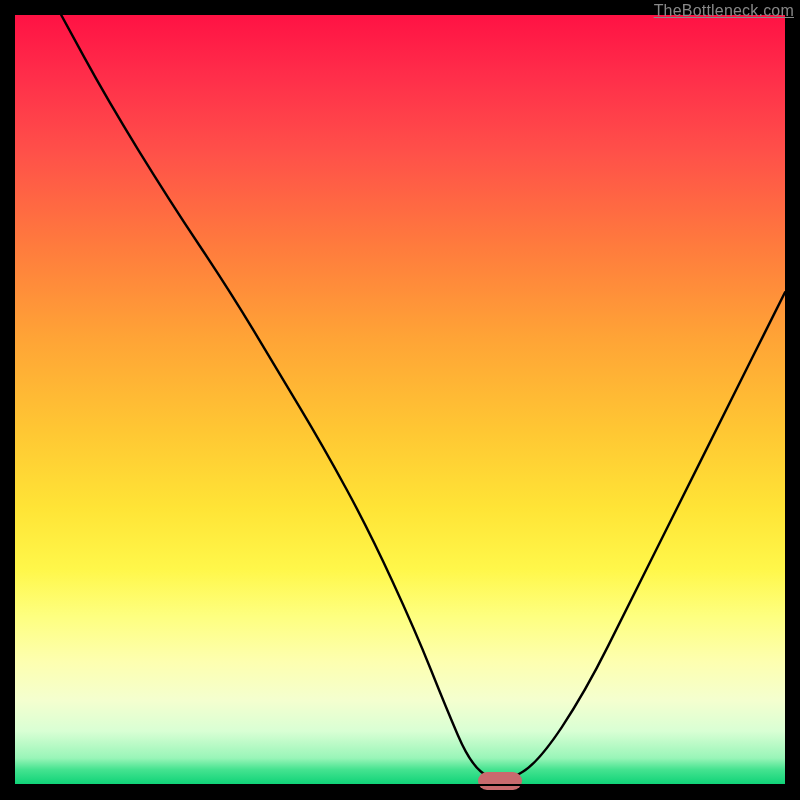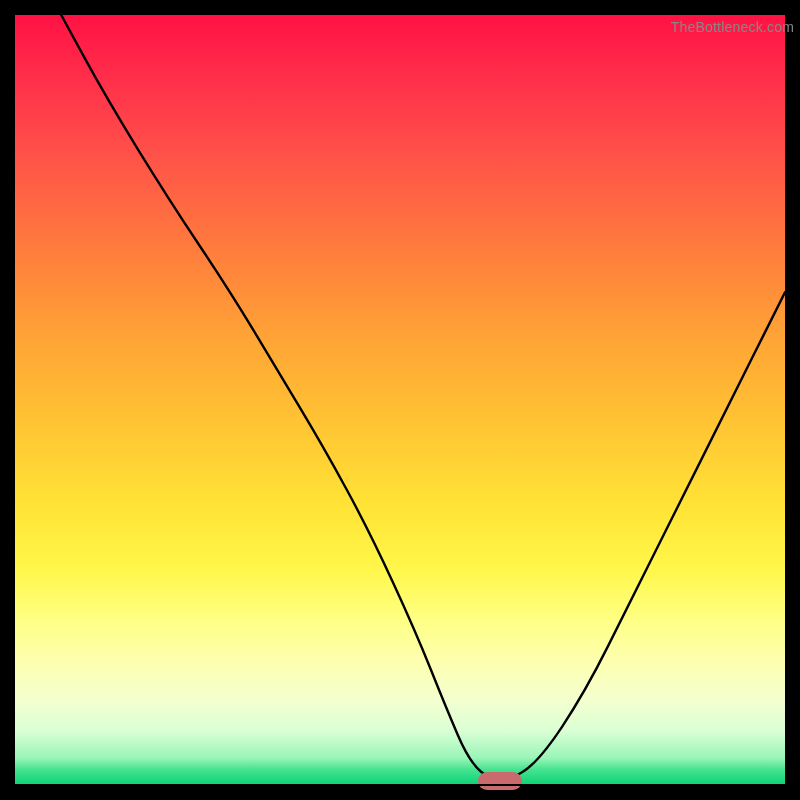--- a/index.html
+++ b/index.html
@@ -31,27 +31,28 @@
       #fdffb0 84%,
       #f4ffcf 89%,
       #d9ffd4 93%,
       #99f5b8 96.5%,
       #45e390 98%,
       #0cd276 100%
     );
   }
   .watermark {
     position: absolute;
-    top: 19px;
+    top: 2px;
     right: 6px;
     color: #888888;
-    font-size: 14px;
+    font-size: 16px;
     font-weight: 500;
     letter-spacing: 0.2px;
     user-select: none;
+    text-decoration: underline;
   }
   svg.curve {
     position: absolute;
     left: 15px;
     top: 15px;
     width: 770px;
     height: 770px;
     pointer-events: none;
   }
   .marker {

